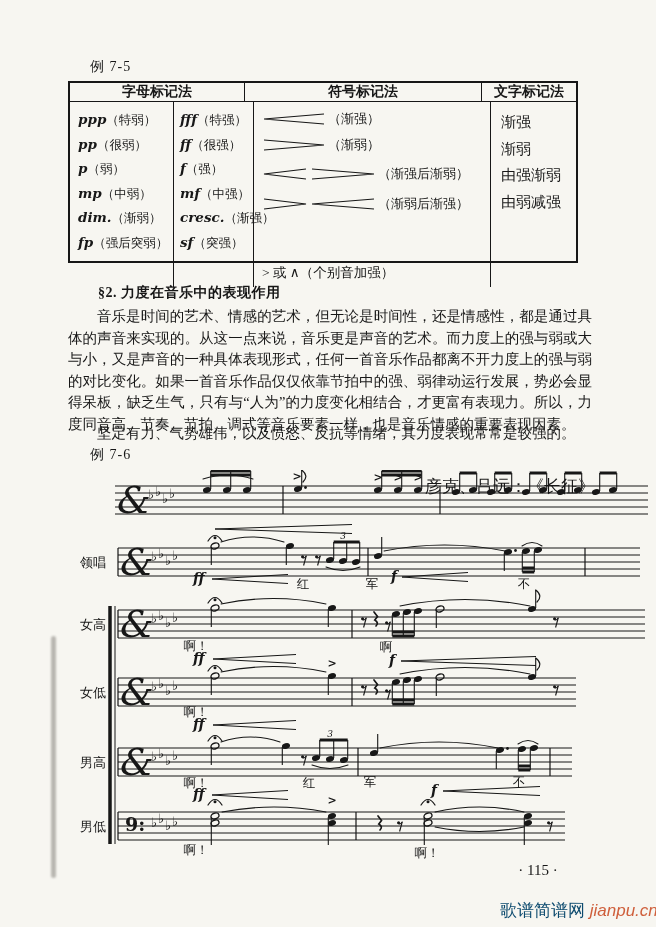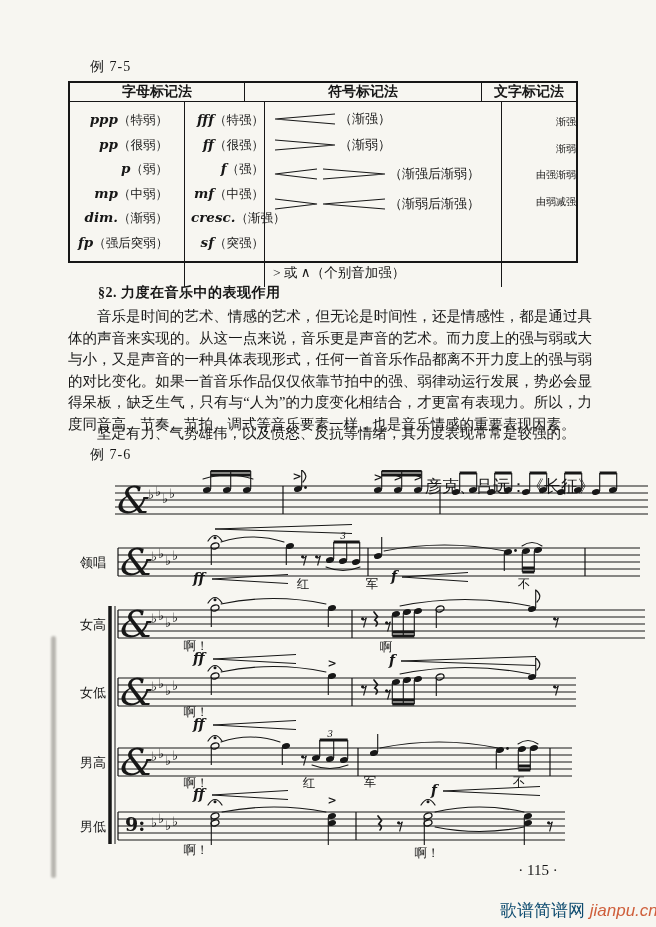--- a/index.html
+++ b/index.html
@@ -3,39 +3,39 @@
 <meta charset="utf-8">
 <style>
   html,body{margin:0;padding:0;}
   .page{position:relative;width:656px;height:927px;background:#f7f6f1;overflow:hidden;
         font-family:"Liberation Serif","DejaVu Serif",serif;color:#171717;}
   .abs{position:absolute;}
   
   .ex-label{font-size:14px;letter-spacing:1px;}
   
   .dyn-table{position:absolute;left:68px;top:81px;width:510px;height:182px;border:2px solid #171717;
-             box-sizing:border-box;display:flex;flex-direction:column;text-align:right;}
+             box-sizing:border-box;display:flex;flex-direction:column;}
   .t-head{display:flex;height:31px;border-bottom:1.5px solid #171717;box-sizing:border-box;}
   .t-head .hc{display:flex;align-items:center;justify-content:center;font-size:14px;font-weight:bold;
               box-sizing:border-box;}
   .hc1{width:175px;border-right:1.5px solid #171717;}
   .hc2{width:237px;border-right:1.5px solid #171717;}
   .hc3{flex:1;}
   .t-body{display:flex;flex:1;}
-  .colA{width:115px;border-right:1.2px solid #171717;box-sizing:border-box;padding:5px 16px 0 8px;}
+  .colA{width:104px;border-right:1.2px solid #171717;box-sizing:border-box;padding:5px 16px 0 8px;}
   .colB{width:80px;border-right:1.5px solid #171717;box-sizing:border-box;padding:5px 0 0 6px;}
   .colC{width:237px;border-right:1.5px solid #171717;box-sizing:border-box;padding:4px 0 0 8px;}
   .colD{flex:1;padding:7px 0 0 10px;}
   .lrow{height:24.5px;line-height:24.5px;white-space:nowrap;}
   .lrow .sym{font-family:"DejaVu Serif","Liberation Serif",serif;font-style:italic;font-weight:bold;font-size:13.5px;}
   .lrow .zh{font-size:12.5px;}
   .srow{display:flex;align-items:center;white-space:nowrap;font-size:13px;}
   .srow svg{margin-right:2px;}
   .r1{height:25px;} .r2{height:28px;} .r3{height:30px;} .r4{height:30px;} .r5{height:28px;font-size:13.5px;margin-top:40px;}
-  .trow{height:26.5px;line-height:26.5px;font-size:10px;}
+  .trow{height:26.5px;line-height:26.5px;font-size:15px;}
   
   .heading{left:98px;top:284px;font-size:14px;font-weight:bold;letter-spacing:0.5px;}
   .para{left:68px;width:524px;font-size:14.5px;line-height:21.6px;text-align:justify;text-indent:2em;}
   .p1{top:306px;} .p2{top:423px;}
   .attr{left:425px;top:475px;width:220px;text-align:left;font-size:17px;}
   
   .pagenum{left:483px;top:862px;width:110px;text-align:center;font-size:15px;font-weight:normal;}
   .watermark{left:500px;top:899px;font-size:17px;white-space:nowrap;
              font-family:"Liberation Sans","DejaVu Sans",sans-serif;}
   .wm-site{color:#0c4a6e;}

